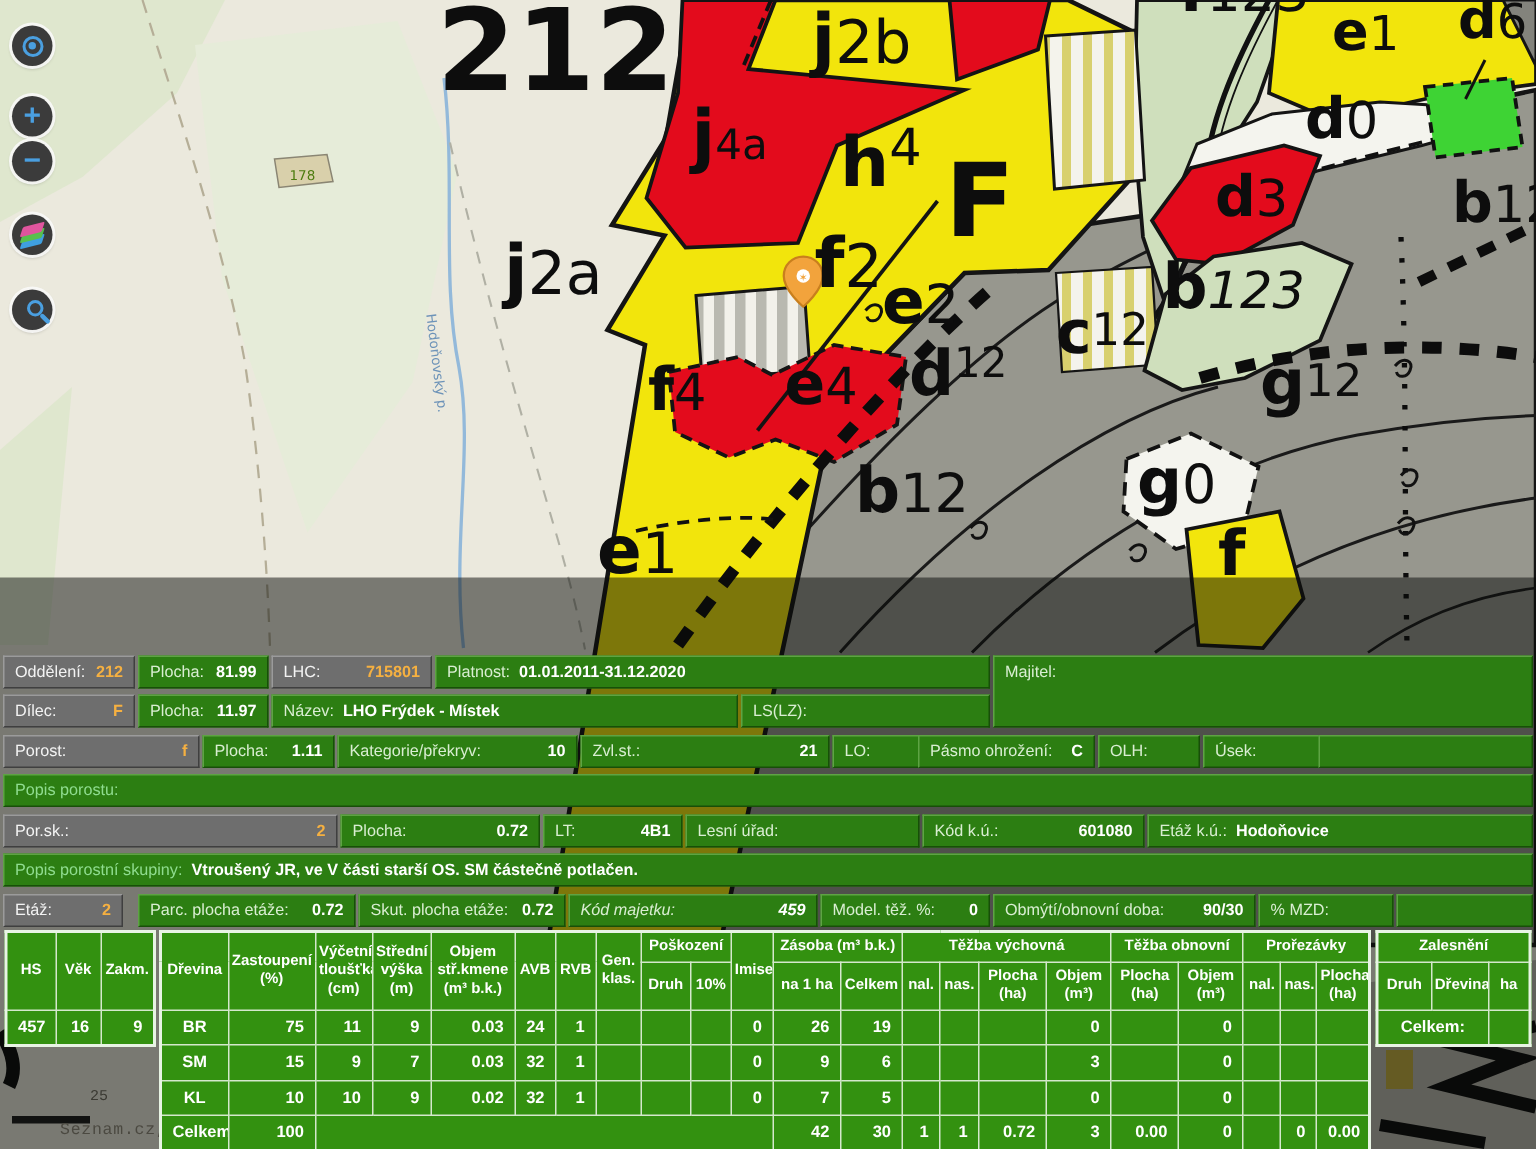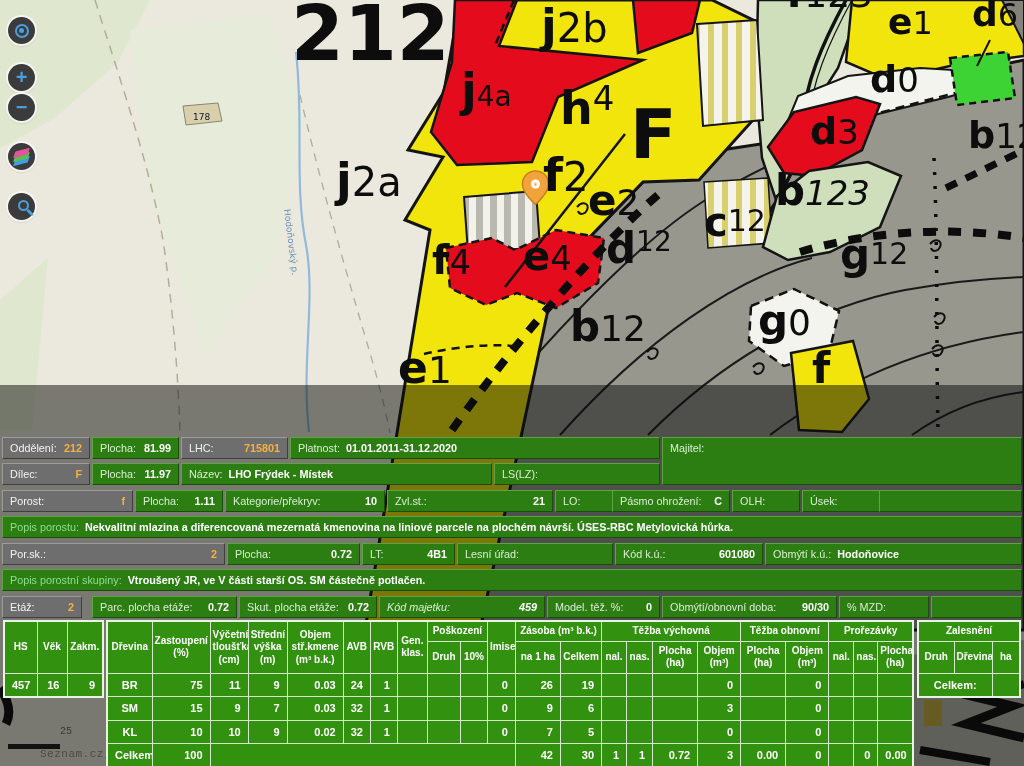--- a/index.html
+++ b/index.html
@@ -150,21 +150,21 @@
       <rect x="112" y="744" width="52" height="5" fill="#1a1a1a"></rect>
 
       <g>
         <path d="M535.5,171 c-7.5,0 -13,5.8 -13,13 c0,9.5 13,20.5 13,20.5 c0,0 13,-11 13,-20.5 c0,-7.2 -5.5,-13 -13,-13 z" fill="#f2a33c" stroke="#c97f1d" stroke-width="1.5"></path>
         <circle cx="535.5" cy="184" r="4.5" fill="#fff"></circle>
         <text x="535.5" y="187" font-size="7" text-anchor="middle" fill="#f2a33c" font-family="DejaVu Sans">✶</text>
       </g>
     </svg>
     <div id="map-labels">
         <div class="map-label" style="left: 291px; top: 0px;"><span style="font-size: 76px; font-weight: bold;">212</span></div>
-        <div class="map-label" style="left: 193px; top: 108px; color: #0f172a;"><span style="font-size: 9px;">178</span></div>
+        <div class="map-label" style="left: 193px; top: 108px; color: #4d7c0f;"><span style="font-size: 9px;">178</span></div>
         <div class="map-label" style="left: 786px; top: -26px;"><span style="font-size: 42px; font-weight: bold;">f</span><span style="font-size: 36px;">123</span></div>
         <div class="map-label" style="left: 541px; top: 6px;"><span style="font-size: 46px; font-weight: bold;">j</span><span style="font-size: 40px;">2b</span></div>
         <div class="map-label" style="left: 461px; top: 70px;"><span style="font-size: 46px; font-weight: bold;">j</span><span style="font-size: 28px;">4a</span></div>
         <div class="map-label" style="left: 560px; top: 88px;"><span style="font-size: 46px; font-weight: bold;">h</span><span style="font-size: 34px; top: -14px;">4</span></div>
         <div class="map-label" style="left: 888px; top: 6px;"><span style="font-size: 36px; font-weight: bold;">e</span><span style="font-size: 32px;">1</span></div>
         <div class="map-label" style="left: 972px; top: -2px;"><span style="font-size: 36px; font-weight: bold;">d</span><span style="font-size: 32px;">6</span></div>
         <div class="map-label" style="left: 870px; top: 62px;"><span style="font-size: 38px; font-weight: bold;">d</span><span style="font-size: 34px;">0</span></div>
         <div class="map-label" style="left: 968px; top: 118px;"><span style="font-size: 38px; font-weight: bold;">b</span><span style="font-size: 34px;">12</span></div>
         <div class="map-label" style="left: 810px; top: 114px;"><span style="font-size: 38px; font-weight: bold;">d</span><span style="font-size: 34px;">3</span></div>
         <div class="map-label" style="left: 336px; top: 160px;"><span style="font-size: 46px; font-weight: bold;">j</span><span style="font-size: 40px;">2a</span></div>
@@ -276,21 +276,20 @@
       <div class="cell" style="left: 732px; top: 490px; width: 68px;">
         <span class="lab">OLH:</span>
       </div>
       <div class="cell" style="left: 802px; top: 490px; width: 93px;">
         <span class="lab">Úsek:</span>
         <span class="val">1</span>
       </div>
       <div class="cell" style="left: 879px; top: 490px; width: 143px;"></div>
       <div class="cell left popis" style="left: 2px; top: 516px; width: 1020px;">
         <span class="lab">Popis porostu:</span>
-        <span class="val">Nekvalitní mlazina a diferencovaná mezernatá kmenovina na liniové parcele na plochém návrší. ÚSES-RBC Metylovická hůrka.</span>
       </div>
       <div class="cell gray" style="left: 2px; top: 543px; width: 223px;">
         <span class="lab">Por.sk.:</span>
         <span class="val">2</span>
       </div>
       <div class="cell" style="left: 227px; top: 543px; width: 133px;">
         <span class="lab">Plocha:</span>
         <span class="val">0.72</span>
       </div>
       <div class="cell" style="left: 362px; top: 543px; width: 93px;">
@@ -298,21 +297,21 @@
         <span class="val">4B1</span>
       </div>
       <div class="cell left" style="left: 457px; top: 543px; width: 156px;">
         <span class="lab">Lesní úřad:</span>
       </div>
       <div class="cell" style="left: 615px; top: 543px; width: 148px;">
         <span class="lab">Kód k.ú.:</span>
         <span class="val">601080</span>
       </div>
       <div class="cell left" style="left: 765px; top: 543px; width: 257px;">
-        <span class="lab">Obmýtí k.ú.:</span>
+        <span class="lab">Etáž k.ú.:</span>
         <span class="val">Hodoňovice</span>
       </div>
       <div class="cell left popis" style="left: 2px; top: 569px; width: 1020px;">
         <span class="lab">Popis porostní skupiny:</span>
         <span class="val">Vtroušený JR, ve V části starší OS. SM částečně potlačen.</span>
       </div>
       <div class="cell gray" style="left: 2px; top: 596px; width: 80px;">
         <span class="lab">Etáž:</span>
         <span class="val">2</span>
       </div>

